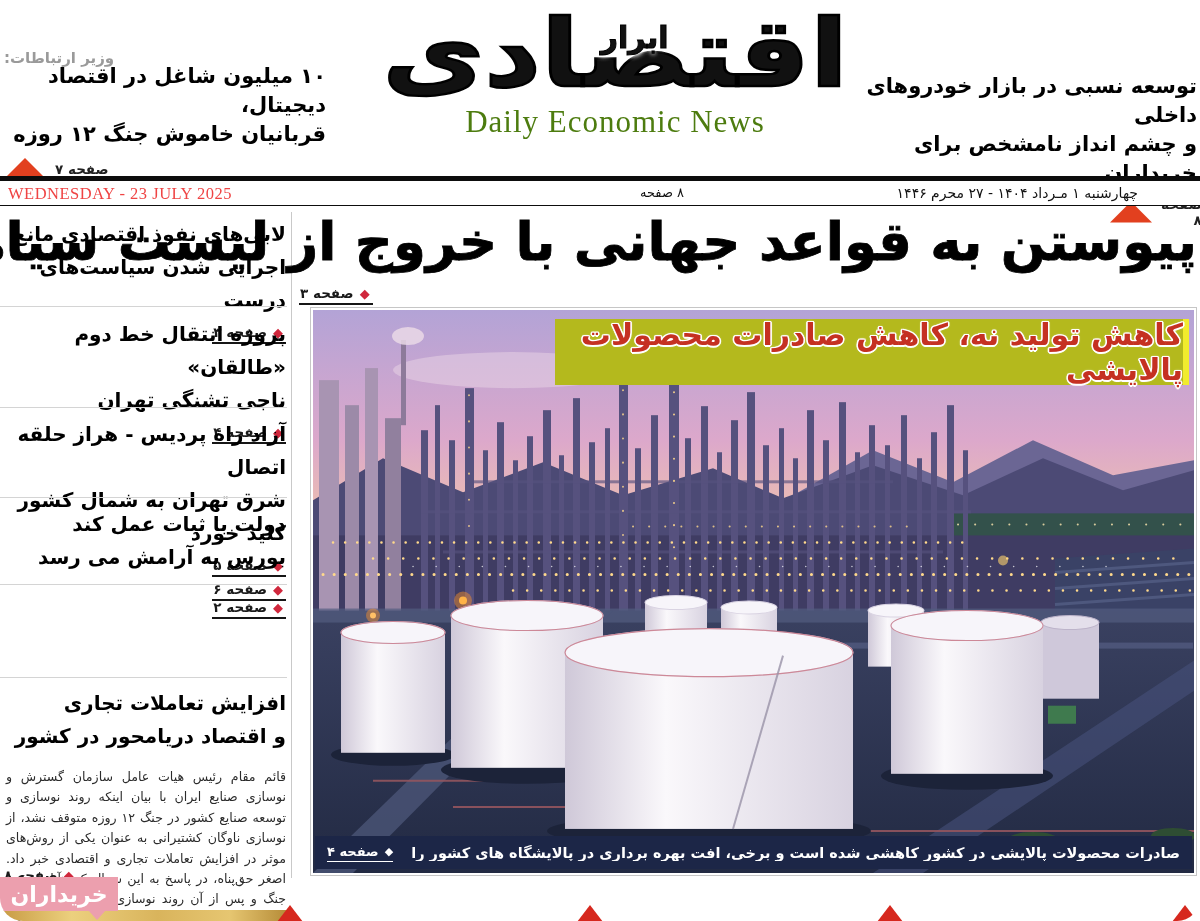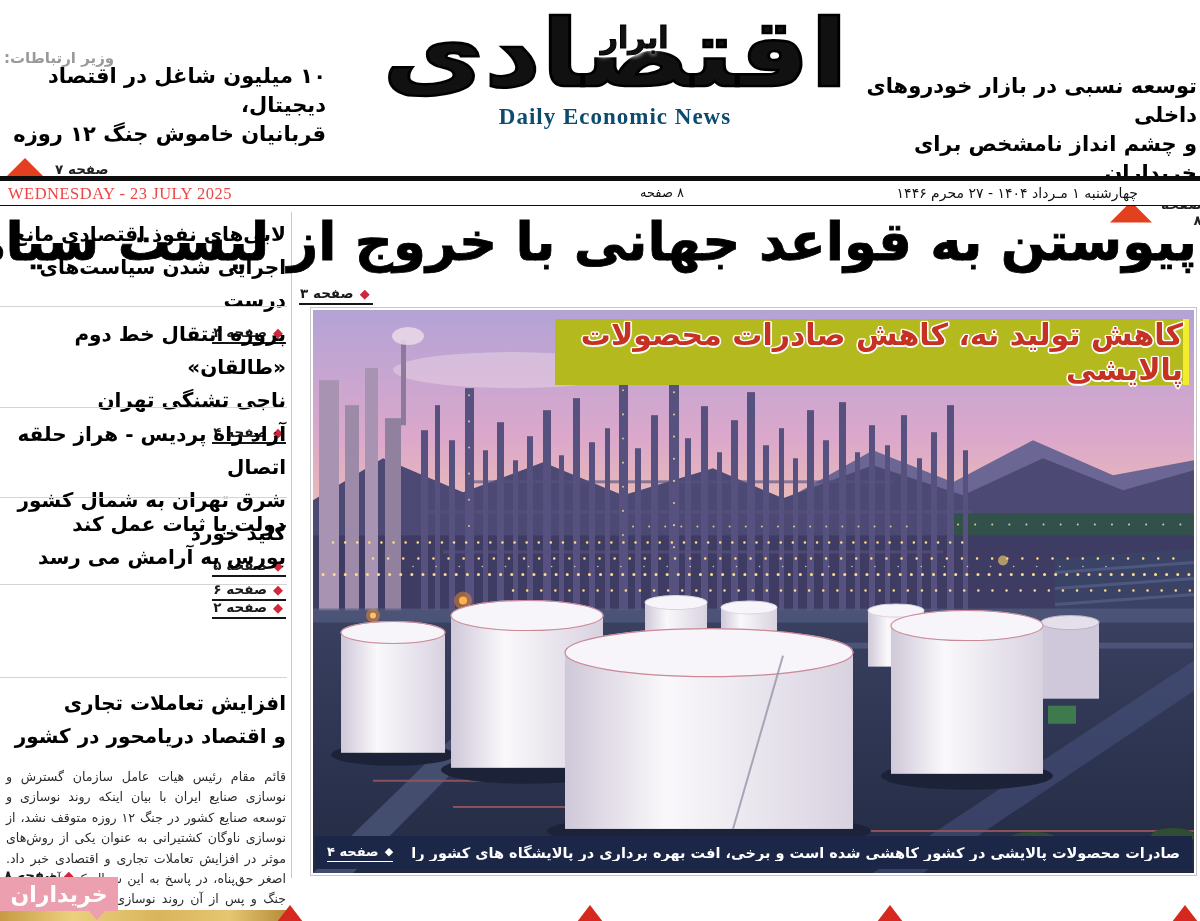--- a/index.html
+++ b/index.html
@@ -1,18 +1,18 @@
 <!DOCTYPE html>
 <html lang="fa"><head>
 <meta charset="utf-8">
 <style>
   html,body{margin:0;padding:0;}
   body{width:1200px;height:921px;overflow:hidden;background:#fff;}
   .page{position:relative;width:1200px;height:921px;background:#fff;overflow:hidden;
-        font-family:"DejaVu Sans",sans-serif;color:#111;}
+        font-family:"DejaVu Sans",sans-serif;color:#111;border-radius:23px;}
 
   
   .hl-block{position:absolute;direction:rtl;}
   .kicker{position:absolute;left:4px;top:49px;direction:rtl;font-size:15px;font-weight:bold;color:#9a9a9a;}
   .h-left{left:4px;top:62px;width:322px;text-align:right;}
   .h-right{left:852px;top:72px;width:345px;text-align:right;}
   .h-head{font-size:21px;line-height:29px;font-weight:bold;color:#000;white-space:pre-line;}
   .pageref-row{display:flex;align-items:center;gap:9px;margin-top:10px;}
   .tri-up{width:42px;height:21px;background:#e2401f;
           clip-path:polygon(50% 0,100% 100%,0 100%);flex:0 0 auto;}
@@ -20,22 +20,22 @@
   .h-right .pageref-row{justify-content:flex-start;direction:ltr;margin-top:8px;margin-left:258px;}
   .h-left  .pageref-row{direction:ltr;margin-top:9px;}
 
   
   .masthead{position:absolute;left:378px;top:0;width:474px;height:175px;text-align:center;}
   .m-big{font-size:94px;font-weight:bold;line-height:108px;direction:rtl;
          -webkit-text-stroke:2.5px #000;display:inline-block;transform:scaleX(1.18);}
   .m-small{position:absolute;top:20px;left:47%;font-size:30px;font-weight:bold;direction:rtl;
            -webkit-text-stroke:1px #000;
            text-shadow:0 0 4px #fff,0 0 4px #fff,0 0 6px #fff,0 0 6px #fff;}
-  .m-sub{font-family:"Liberation Serif","DejaVu Serif",serif;font-weight:bold;font-size:23px;
-         letter-spacing:1px;margin-top:-4px;color:#0c4a6e;}
+  .m-sub{font-family:"Liberation Serif","DejaVu Serif",serif;font-weight:normal;font-size:31px;
+         letter-spacing:1px;margin-top:-4px;color:#4d7c0f;}
 
   
   .badge{position:absolute;left:562px;top:146px;width:82px;height:78px;z-index:6;}
   .b-outer,.b-inner,.b-low{position:absolute;clip-path:polygon(0 0,100% 0,50% 100%);}
   .b-outer{inset:0;background:#2fa8dc;}
   .b-inner{left:2px;right:2px;top:2px;bottom:5px;background:#fff;}
   .b-low{left:2px;right:2px;top:2px;bottom:5px;background:#2fa8dc;
          clip-path:polygon(21% 42%,79% 42%,50% 100%);}
   .b-issue{position:absolute;top:6px;left:0;width:100%;text-align:center;direction:rtl;
            font-size:11.5px;font-weight:bold;color:#f15a24;}

